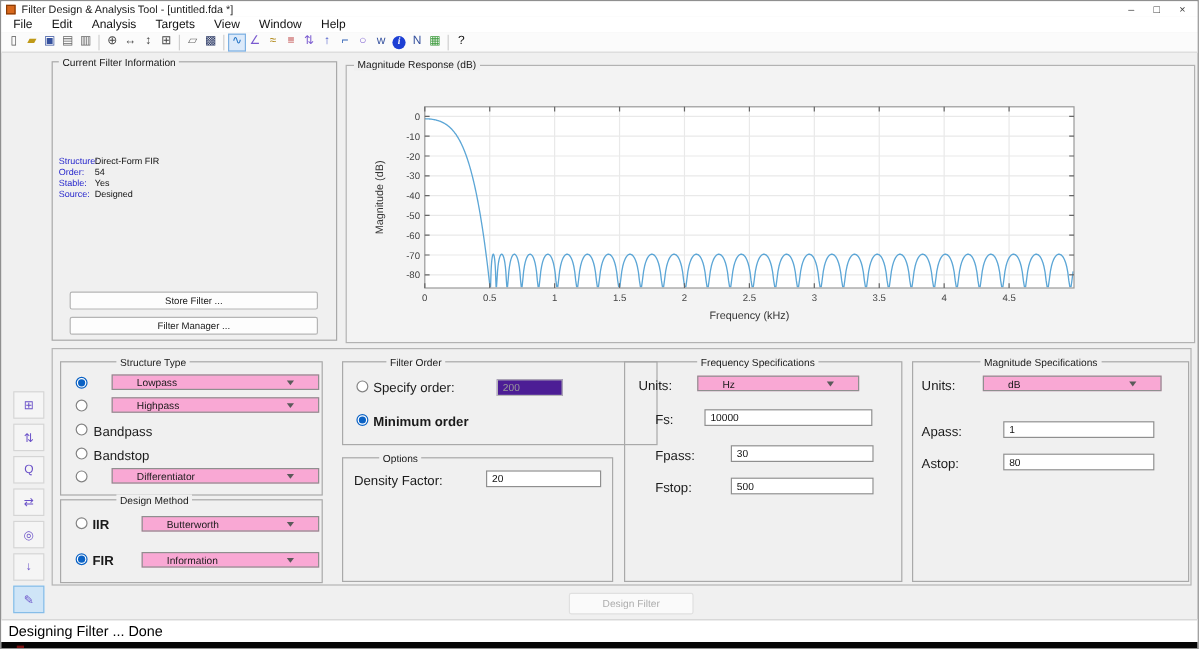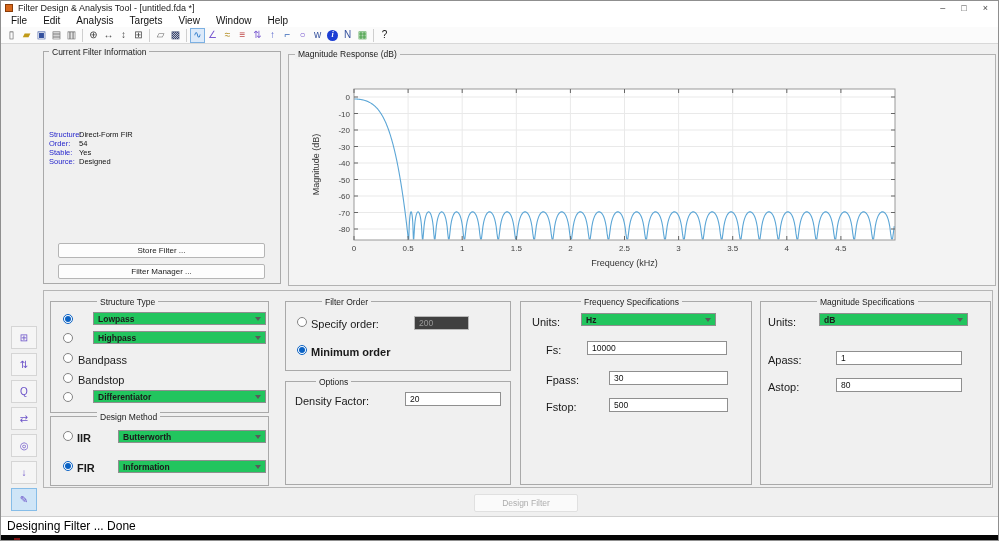--- a/index.html
+++ b/index.html
@@ -38,27 +38,27 @@
   
   .groupbox { position:absolute; border:1px solid #a9a9a9; }
   .gb-title { position:absolute; top:-5px; background:#f0f0f0; padding:0 3px; font-size:8.5px;
     color:#1a1a1a; white-space:nowrap; }
   .flabel { position:absolute; font-size:11px; color:#1a1a1a; white-space:nowrap; }
   .radio { position:absolute; width:10px; height:10px; border-radius:50%;
     border:1px solid #848484; background:#fff; }
   .radio.checked { border-color:#0b62c4; }
   .radio.checked::after { content:""; position:absolute; left:2px; top:2px; width:4px; height:4px;
     border-radius:50%; background:#0b62c4; box-shadow:0 0 0 1px #0b62c4; }
-  .dropdown { position:absolute; height:13px; background:#22c55e; border:1px solid #8f8f8f;
-    display:flex; align-items:center; padding:0 4px; font-size:8.5px; color:#1a1a1a;font-weight:bold; }
+  .dropdown { position:absolute; height:13px; background:#f9a8d4; border:1px solid #8f8f8f;
+    display:flex; align-items:center; padding:0 20px; font-size:8.5px; color:#1a1a1a; }
   .dd-arrow { margin-left:auto; width:0; height:0; border-left:3px solid transparent;
     border-right:3px solid transparent; border-top:4px solid #5a5a5a; }
   .tinput { position:absolute; height:14px; background:#fff; border:1px solid #8f8f8f;
     display:flex; align-items:center; padding:0 4px; font-size:8.5px; color:#111; }
-  .tinput.disabled { background:#404040; color:#9a9a9a; border-color:#b8b8b8; }
+  .tinput.disabled { background:#4c1d95; color:#9a9a9a; border-color:#b8b8b8; }
   .btn { position:absolute; background:#fdfdfd; border:1px solid #b5b5b5; border-radius:2px;
     display:flex; align-items:center; justify-content:center; font-size:8px; color:#1a1a1a; }
   .btn.disabled { background:#fafafa; border-color:#e0e0e0; color:#adadad; }
   
   .cfi-row { display:flex; height:9px; align-items:center; }
   .cfi-label { width:30px; font-size:7.5px; color:#2626cc; }
   .cfi-value { font-size:7.5px; color:#111; }
   
   .plot-panel { position:absolute; left:287px; top:53px; width:708px; height:232px;
     background:#f3f3f3; border:1px solid #b2b2b2; }
@@ -281,21 +281,21 @@
   <span>Butterworth</span>
   <span class="dd-arrow"></span>
 </div>
 <span class="radio checked" style="left:62px; top:460px"></span>
 <span class="flabel" style="left:76px; top:461px; font-weight:bold">FIR</span>
 <div class="dropdown" style="left:117px; top:459px; width:148px">
   <span>Information</span>
   <span class="dd-arrow"></span>
 </div>
 
-<div class="groupbox" style="left:284px; top:300px; width:226px; height:70px;text-decoration:underline;">
+<div class="groupbox" style="left:284px; top:300px; width:263px; height:70px;text-decoration:underline;">
   <span class="gb-title" style="left:36px">Filter Order</span>
 </div>
 <span class="radio" style="left:296px; top:316px"></span>
 <span class="flabel" style="left:310px; top:317px">Specify order:</span>
 <div class="tinput disabled" style="left:413px; top:315px; width:55px">
   <span>200</span>
 </div>
 <span class="radio checked" style="left:296px; top:344px"></span>
 <span class="flabel" style="left:310px; top:345px; font-weight:bold">Minimum order</span>
 

